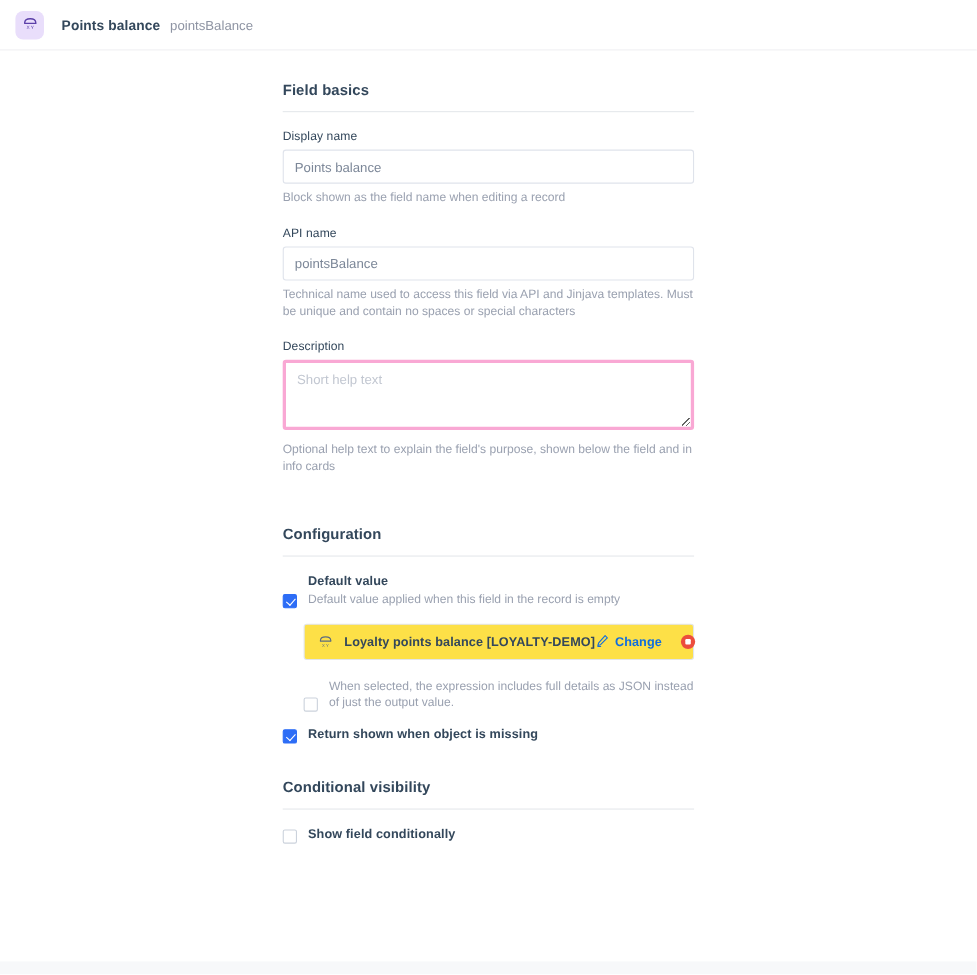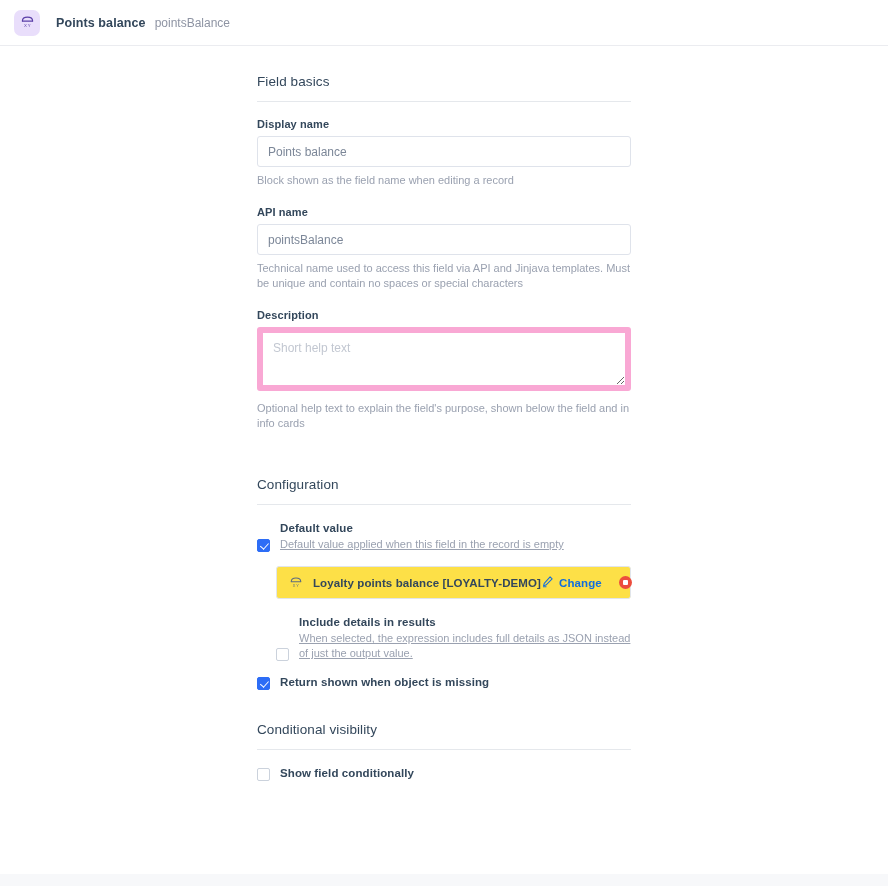--- a/index.html
+++ b/index.html
@@ -51,48 +51,48 @@
   }
   .content {
     width: 374px;
     margin: 0 auto;
     padding-top: 28px;
     position: relative;
   }
 
   
   .section-title {
-    font-size: 13.5px; font-weight: normal; color: #33475b;
+    font-size: 13.5px; font-weight: bold; color: #33475b;
     margin: 0 0 12px 0; letter-spacing: .1px;
   }
   .section-rule { height: 1px; background: #e5e8ec; margin-bottom: 16px; }
 
   .field-label {
-    font-size: 11px; font-weight: bold; color: #33475b;
+    font-size: 11px; font-weight: normal; color: #33475b;
     margin-bottom: 6px; letter-spacing: .1px;
   }
   .text-input {
     width: 100%; height: 31px;
     border: 1px solid #dfe3eb; border-radius: 3px;
     background: #fff;
     font-family: "Liberation Sans", sans-serif;
     font-size: 12px; color: #7c8798;
     padding: 0 10px;
     outline: none;
   }
   .text-input::placeholder { color: #b0b6c2; }
   .helper {
     font-size: 11px; color: #9aa1b0; line-height: 15px;
     margin-top: 6px;
   }
   .field-block { margin-bottom: 18px; }
 
   textarea.text-area {
     width: 100%; height: 64px;
-    border: 6px solid #f9a8d4; border-radius: 3px;
+    border: 3px solid #f9a8d4; border-radius: 3px;
     background: #fff;
     font-family: "Liberation Sans", sans-serif;
     font-size: 12px; color: #7c8798;
     padding: 8px 10px;
     outline: none; resize: vertical;
   }
   textarea.text-area::placeholder { color: #c2c7d1; }
 
   .spacer-lg { height: 28px; }
   .spacer-md { height: 18px; }
@@ -115,21 +115,21 @@
     width: 3.5px; height: 7px;
     border: solid #fff; border-width: 0 1.8px 1.8px 0;
     transform: rotate(42deg);
   }
   .check-text { margin-left: 10px; }
   .check-title {
     font-size: 11.5px; font-weight: bold; color: #33475b;
     line-height: 15px; letter-spacing: .1px;
   }
   .check-desc {
-    font-size: 11px; color: #9aa1b0; line-height: 15px; margin-top: 1px; text-decoration: underline;
+    font-size: 11px; color: #9aa1b0; line-height: 15px; margin-top: 1px;
   }
 
   
   .dv-card-wrap { margin-left: 19px; margin-top: 12px; margin-bottom: 16px; }
   .dv-card {
     border: 1px solid #e1e5eb; border-radius: 3px;
     height: 33px;
     display: flex; align-items: center;
     padding: 0 11px 0 12px;
     background: #fde047;
@@ -240,21 +240,20 @@
             </span>
             <span>Change</span>
           </button>
           <span class="remove-btn"></span>
         </div>
       </div>
 
       <div class="check-row indent">
         <div class="cb off"></div>
         <div class="check-text">
-          <div class="check-title">Include details in results</div>
           <div class="check-desc">When selected, the expression includes full details as JSON instead of just the output value.</div>
         </div>
       </div>
 
 
       <div class="check-row">
         <div class="cb on"></div>
         <div class="check-text">
           <div class="check-title">Return shown when object is missing</div>
         </div>

